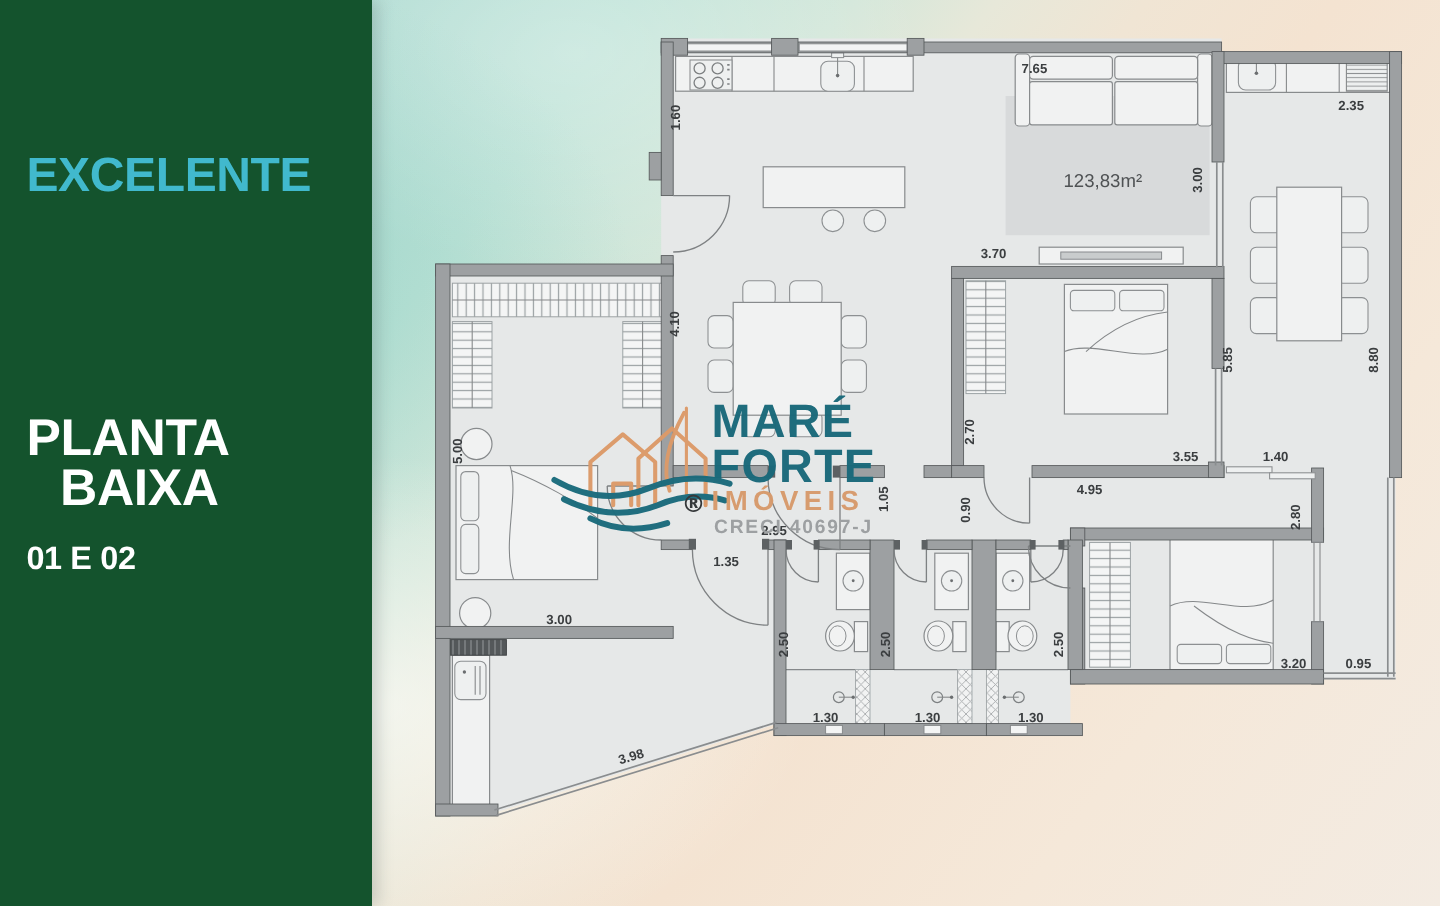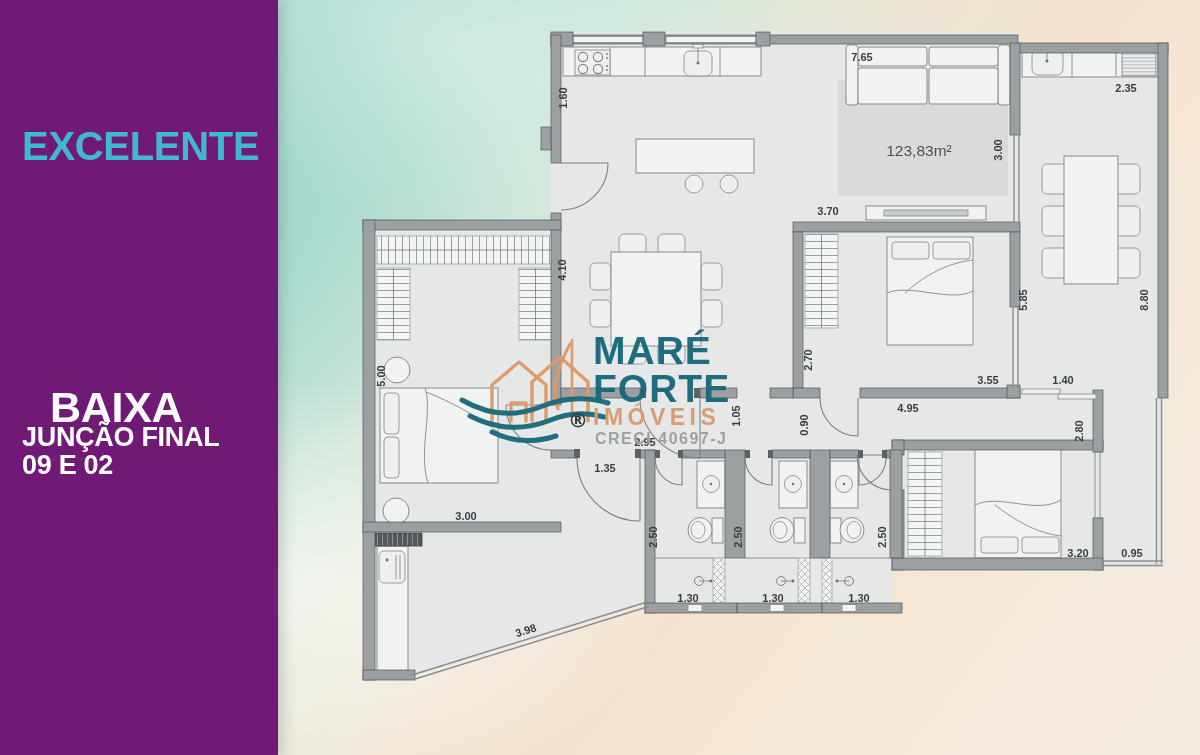--- a/index.html
+++ b/index.html
@@ -6,21 +6,21 @@
   #stage{position:relative;width:1200px;height:755px;overflow:hidden;font-family:"Liberation Sans",sans-serif;}
   
   #beach{position:absolute;inset:0;
     background:
       radial-gradient(520px 300px at 26% 78%, rgba(255,252,248,0.65), rgba(255,252,248,0) 70%),
       radial-gradient(700px 420px at 6% 30%, rgba(120,198,186,0.45), rgba(120,198,186,0) 65%),
       radial-gradient(420px 260px at 40% 6%, rgba(255,255,255,0.30), rgba(255,255,255,0) 70%),
       linear-gradient(127deg,#a3d7cf 0%,#aedbd2 16%,#bce2d6 30%,#d3e7da 40%,#e7e8d9 47%,#f0e5d4 54%,#f4e3d1 63%,#f5e8d9 80%,#f3ebe2 100%);
   }
   
-  .sidebar{position:absolute;left:0;top:0;width:278px;height:755px;background:#701a75;z-index:3;
+  .sidebar{position:absolute;left:0;top:0;width:310px;height:755px;background:#14532d;z-index:3;
     box-shadow:5px 0 12px rgba(70,80,80,0.22);}
   .sidebar div{position:absolute;left:22px;font-weight:bold;letter-spacing:-0.3px;white-space:nowrap;}
   .sb-accent{top:124px;font-size:40px;color:#41b9cd;}
   .sb-head{top:177px;font-size:32px;color:#ffffff;}
   .sb-title1{top:341px;font-size:43px;color:#ffffff;}
   .sb-title2{top:383px;font-size:43px;color:#ffffff;margin-left:28px;}
   .sb-sub1{top:422px;font-size:27px;color:#ffffff;}
   .sb-sub2{top:450px;font-size:27px;color:#ffffff;}
   
   #plan-svg{position:absolute;inset:0;z-index:2;}
@@ -42,23 +42,23 @@
   .logo-reg{font:bold 20px "DejaVu Sans",sans-serif;fill:#303335;}
 </style>
 </head>
 <body>
 
 <div id="stage">
   <div id="beach"></div>
 
   <aside class="sidebar">
     <div class="sb-accent">EXCELENTE</div>
+    <div class="sb-title1">PLANTA</div>
     <div class="sb-title2">BAIXA</div>
-    <div class="sb-sub1">JUNÇÃO FINAL</div>
-    <div class="sb-sub2">09 E 02</div>
+    <div class="sb-sub2">01 E 02</div>
   </aside>
 
   <svg id="plan-svg" viewBox="0 0 1200 755">
     <defs>
       <pattern id="rungH" width="8" height="7" patternUnits="userSpaceOnUse">
         <rect width="8" height="7" fill="#f4f5f5"></rect>
           <path d="M0,3.5 H8" stroke="#9aa0a2" stroke-width="1"></path>
       </pattern>
       <pattern id="rungV" width="7" height="8" patternUnits="userSpaceOnUse">
         <rect width="7" height="8" fill="#f4f5f5"></rect>

